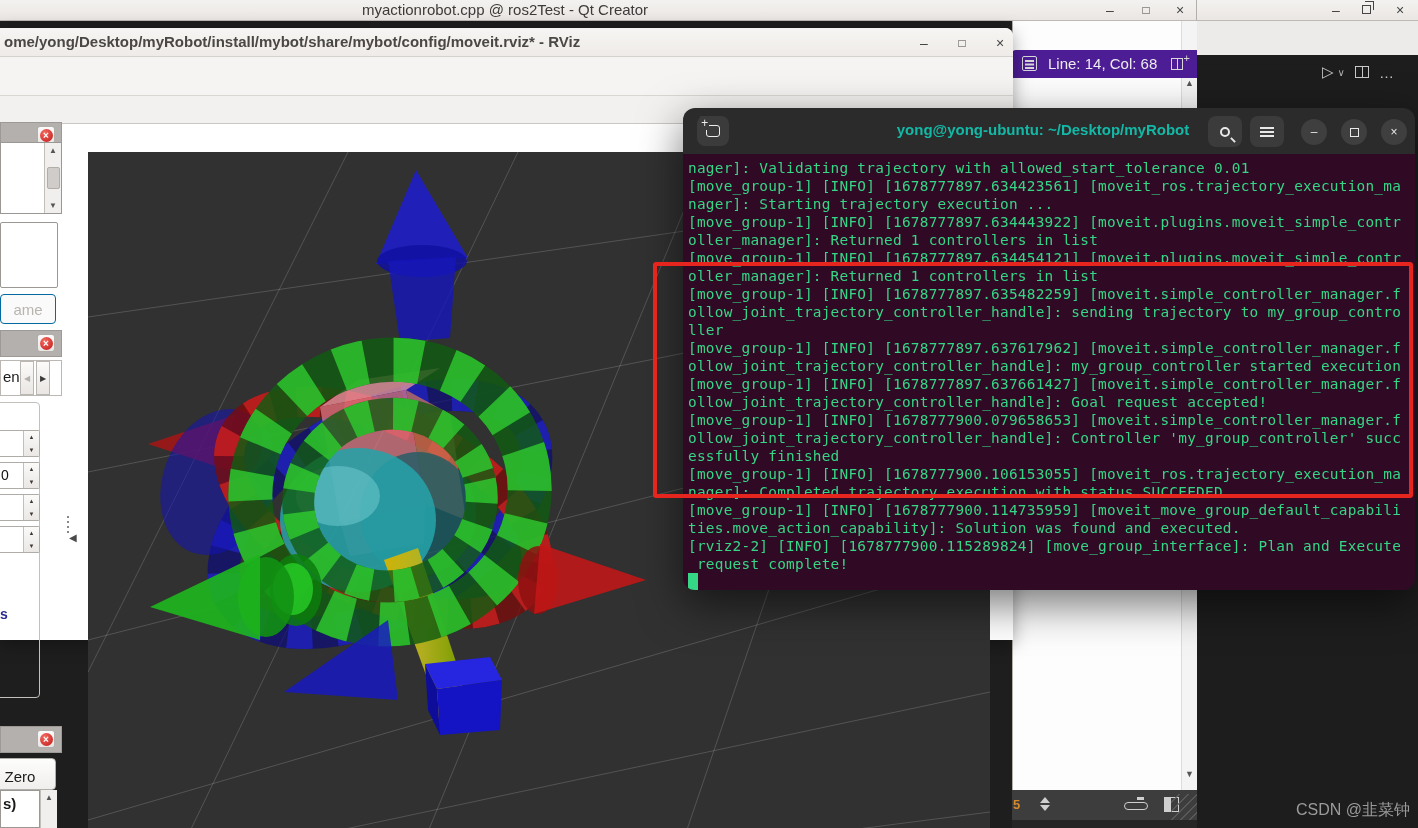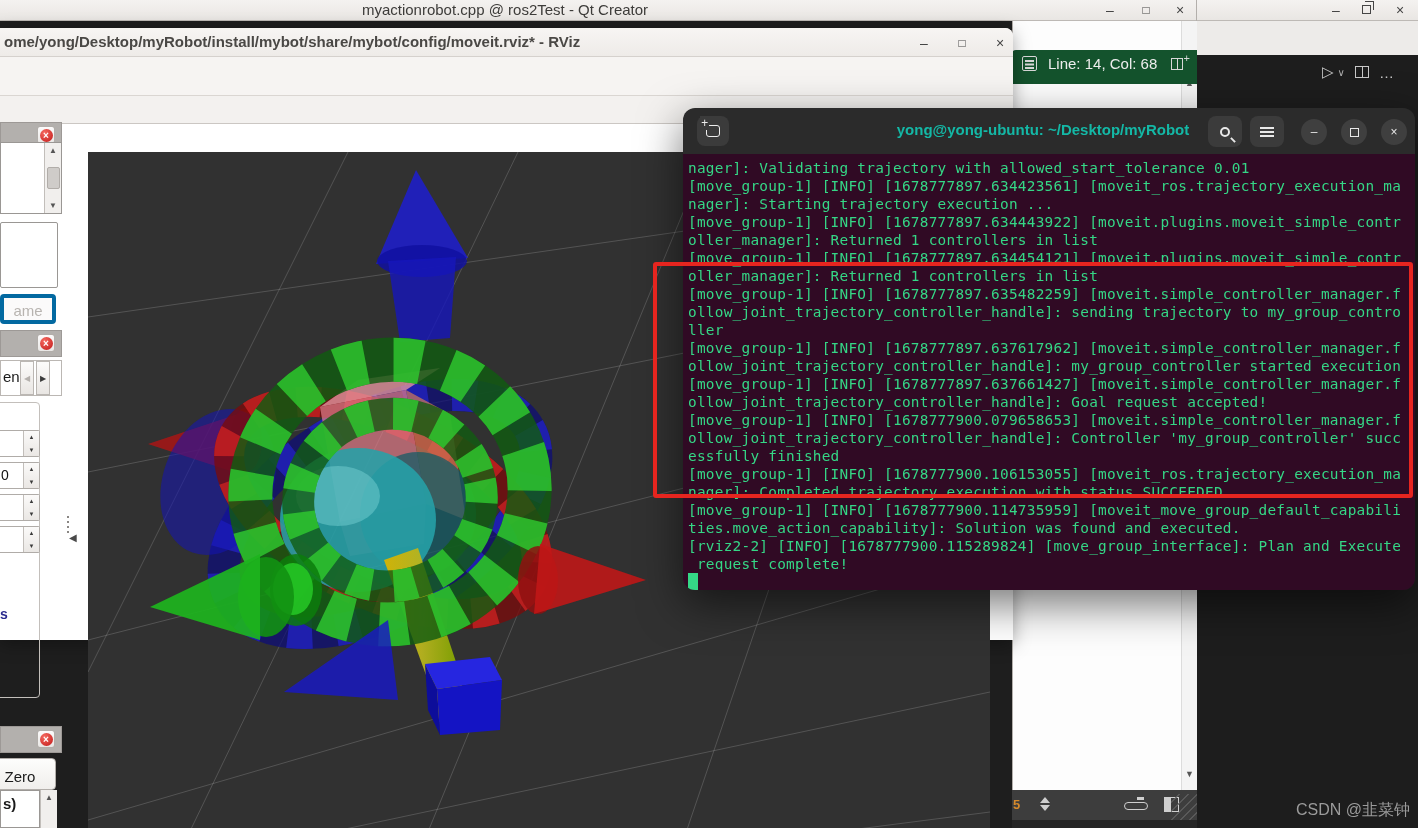--- a/index.html
+++ b/index.html
@@ -31,22 +31,22 @@
   .watermark { position:absolute; right:8px; top:800px; font-size:16px; color:#9b9b9b; }
 
   
   .whitepane { position:absolute; left:1012px; top:21px; width:185px; height:769px;
     background:#fdfdfd; border-left:1px solid #b3afab; }
   .vscroll { position:absolute; left:1181px; top:21px; width:16px; height:769px;
     background:#f4f4f4; border-left:1px solid #dcdcdc; }
   .vscroll .up   { position:absolute; left:3px; top:57px; font-size:9px; color:#555; }
   .vscroll .down { position:absolute; left:3px; top:748px; font-size:9px; color:#555; }
 
-  .linecol { position:absolute; left:1012px; top:50px; width:185px; height:34px;
-    background:#14532d; border-radius:4px 0 0 0; color:#ededed; }
+  .linecol { position:absolute; left:1012px; top:50px; width:185px; height:28px;
+    background:#4c1d95; border-radius:4px 0 0 0; color:#ededed; }
   .linecol .txt { position:absolute; left:36px; top:5px; font-size:15px; }
   .doc-ic { position:absolute; left:10px; top:6px; width:15px; height:15px;
     border:1.5px solid #d8d8d8; border-radius:2px; }
   .doc-ic::before { content:""; position:absolute; left:2px; right:2px; top:3px; height:1.5px;
     background:#d8d8d8; box-shadow:0 3.5px 0 #d8d8d8, 0 7px 0 #d8d8d8; }
   .splitplus { position:absolute; right:14px; top:8px; width:12px; height:12px; border:1.3px solid #d8d8d8; }
   .splitplus::before { content:""; position:absolute; left:50%; top:0; bottom:0; width:1.3px; background:#d8d8d8; }
   .splitplus::after { content:"+"; position:absolute; right:-8px; top:-7px; font-size:11px; color:#d8d8d8; }
 
   .statusbar { position:absolute; left:1012px; top:790px; width:185px; height:30px; background:#3d3d3d; }
@@ -84,21 +84,21 @@
     background:linear-gradient(#fbfafa,#e9e7e5); border:1px solid #b2aeaa;
     display:flex; align-items:center; justify-content:center; }
   .pclose b { width:13px; height:13px; border-radius:50%; text-align:center;
     background:radial-gradient(circle at 35% 30%, #f66a60, #c01818); color:#fff;
     font-size:10px; line-height:13px; font-weight:bold; }
   .whitebox { position:absolute; background:#fff; border:1px solid #9a9794; }
   .scrollcol { position:absolute; width:17px; background:#f1efed; border-left:1px solid #c2beba;
     display:flex; flex-direction:column; justify-content:space-between; align-items:center; }
   .scrollcol span { font-size:8px; color:#555; padding:3px 0; }
   .scrollthumb { width:13px; height:22px; background:#cfccc9; border:1px solid #b1ada9; border-radius:2px; }
-  .disbtn { position:absolute; background:#fbfafa; border:4px solid #0369a1; border-radius:4px;
+  .disbtn { position:absolute; background:#fbfafa; border:1px solid #0369a1; border-radius:4px;
     color:#b8b4b0; font-size:15px; padding:4px 4px; }
   .tabrow { position:absolute; background:#fff; border:1px solid #bbb7b3; }
   .tabrow .lbl { position:absolute; left:2px; top:7px; font-size:15px; color:#1a1a1a; }
   .tsbtn { position:absolute; top:0; width:14px; height:34px; background:linear-gradient(#fcfbfa,#e9e6e3);
     border:1px solid #bbb7b3; text-align:center; line-height:34px; font-size:8px; }
   .groupbox { position:absolute; border:1px solid #c3bfbb; border-radius:4px; }
   .spin { position:absolute; background:#fff; border:1px solid #b0aca8; border-radius:2px; }
   .spin .val { position:absolute; left:28px; top:4px; font-size:14px; color:#111; }
   .spin .col { position:absolute; right:0; top:0; bottom:0; width:16px; border-left:1px solid #c2beba;
     background:linear-gradient(#fbfaf9,#eae7e4); display:flex; flex-direction:column;

